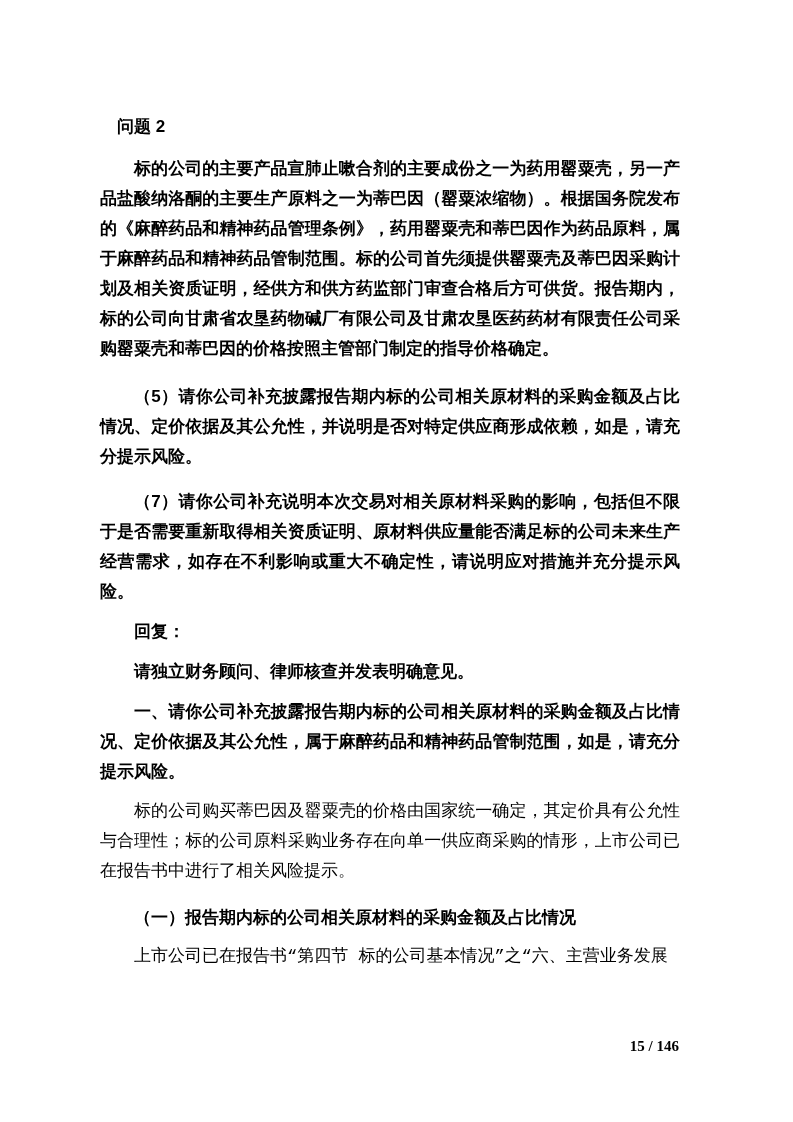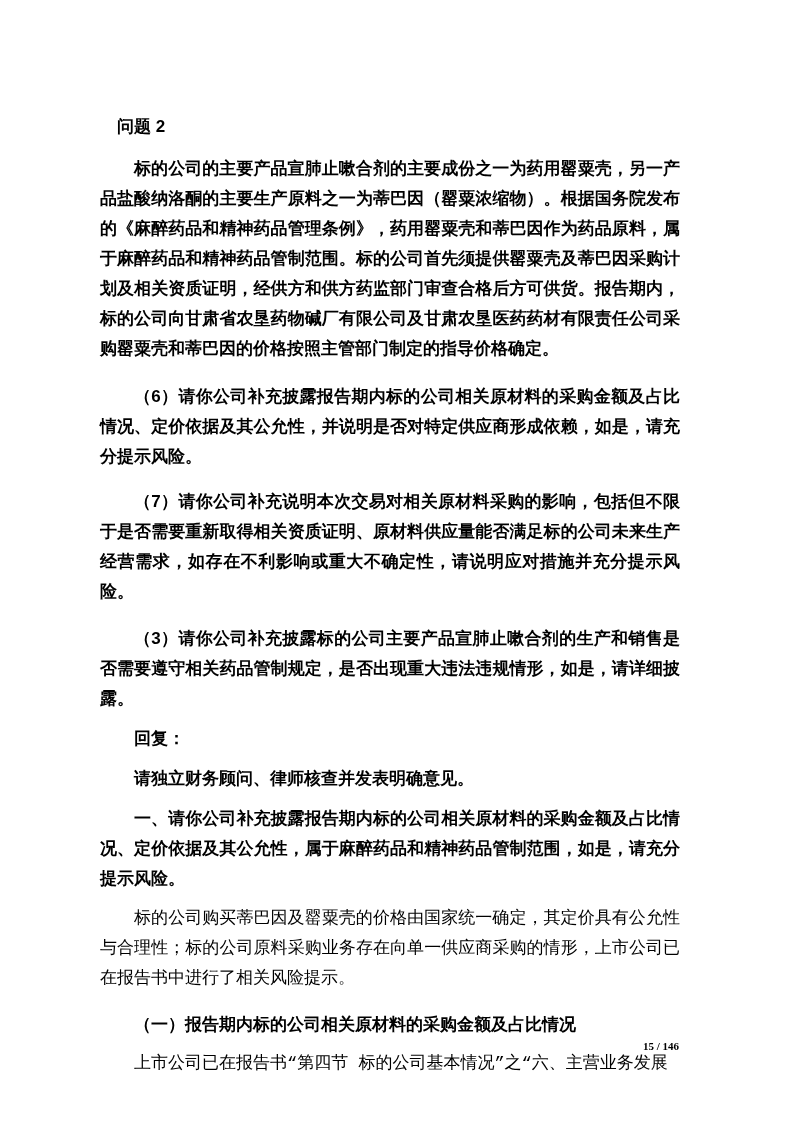--- a/index.html
+++ b/index.html
@@ -74,40 +74,39 @@
   .mt15 { margin-top: 15px; }
   .mt17 { margin-top: 17px; }
   .mt10 { margin-top: 10px; }
   .mt8  { margin-top: 8px; }
   .page-footer {
     position: absolute;
     top: 1020px;
     right: 114px;
     font-family: "Liberation Serif", serif;
     font-weight: 700;
-    font-size: 11px;
+    font-size: 15px;
     line-height: 20px;
     color: #000000;
   }
 </style>
 </head>
 <body>
 
 <div class="page">
   <main class="content">
 
     <h1 class="q-title">问题 2</h1>
 
     <p class="q mt12">标的公司的主要产品宣肺止嗽合剂的主要成份之一为药用罂粟壳，另一产品盐酸纳洛酮的主要生产原料之一为蒂巴因（罂粟浓缩物）。根据国务院发布的《麻醉药品和精神药品管理条例》，药用罂粟壳和蒂巴因作为药品原料，属于麻醉药品和精神药品管制范围。标的公司首先须提供罂粟壳及蒂巴因采购计划及相关资质证明，经供方和供方药监部门审查合格后方可供货。报告期内，标的公司向甘肃省农垦药物碱厂有限公司及甘肃农垦医药药材有限责任公司采购罂粟壳和蒂巴因的价格按照主管部门制定的指导价格确定。</p>
 
-    <p class="q mt18">（6）请你公司补充披露报告期内标的公司相关原材料的采购金额及占比情况、定价依据及其公允性，并说明是否对特定供应商形成依赖，如是，请充分提示风险。</p>
+    <p class="q mt18">（5）请你公司补充披露报告期内标的公司相关原材料的采购金额及占比情况、定价依据及其公允性，并说明是否对特定供应商形成依赖，如是，请充分提示风险。</p>
 
     <p class="q mt15">（7）请你公司补充说明本次交易对相关原材料采购的影响，包括但不限于是否需要重新取得相关资质证明、原材料供应量能否满足标的公司未来生产经营需求，如存在不利影响或重大不确定性，请说明应对措施并充分提示风险。</p>
 
-    <p class="q mt17">（3）请你公司补充披露标的公司主要产品宣肺止嗽合剂的生产和销售是否需要遵守相关药品管制规定，是否出现重大违法违规情形，如是，请详细披露。</p>
 
     <p class="q mt10">回复：</p>
 
     <p class="q mt10">请独立财务顾问、律师核查并发表明确意见。</p>
 
     <p class="restate mt10">一、请你公司补充披露报告期内标的公司相关原材料的采购金额及占比情况、定价依据及其公允性，属于麻醉药品和精神药品管制范围，如是，请充分提示风险。</p>
 
     <p class="body-serif mt10">标的公司购买蒂巴因及罂粟壳的价格由国家统一确定，其定价具有公允性与合理性；标的公司原料采购业务存在向单一供应商采购的情形，上市公司已在报告书中进行了相关风险提示。</p>
 
     <h2 class="section-heading mt17">（一）报告期内标的公司相关原材料的采购金额及占比情况</h2>

